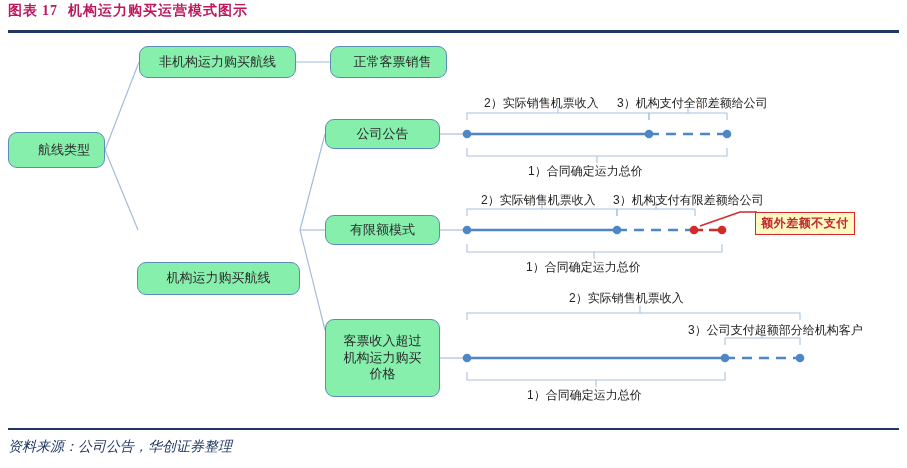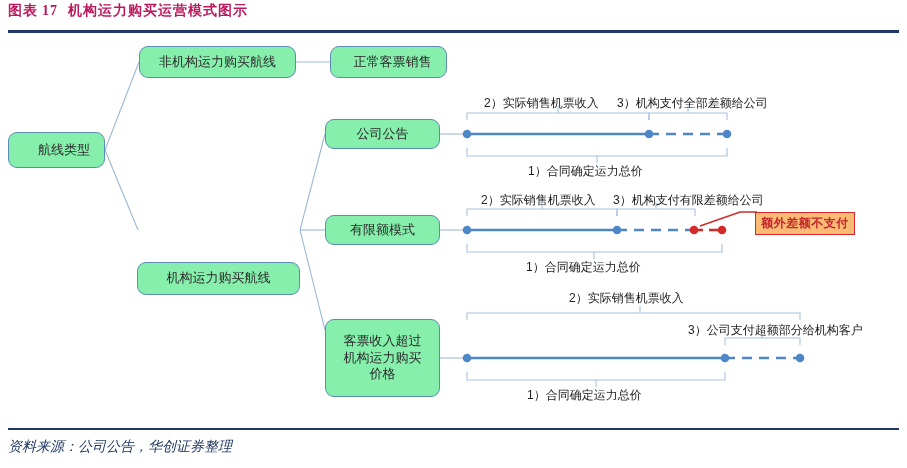--- a/index.html
+++ b/index.html
@@ -62,21 +62,21 @@
     font-size:12px;
     color:#222;
     white-space:nowrap;
   }
 
   
   .callout{
     position:absolute;
     box-sizing:border-box;
     border:1.6px solid #D42A2A;
-    background:#fdba74;
+    background:#fef9c3;
     color:#C0262B;
     font-size:12px;
     font-weight:bold;
     display:flex;align-items:center;justify-content:center;
     white-space:nowrap;
     letter-spacing:0.5px;
   }
 </style>
 </head>
 <body>

